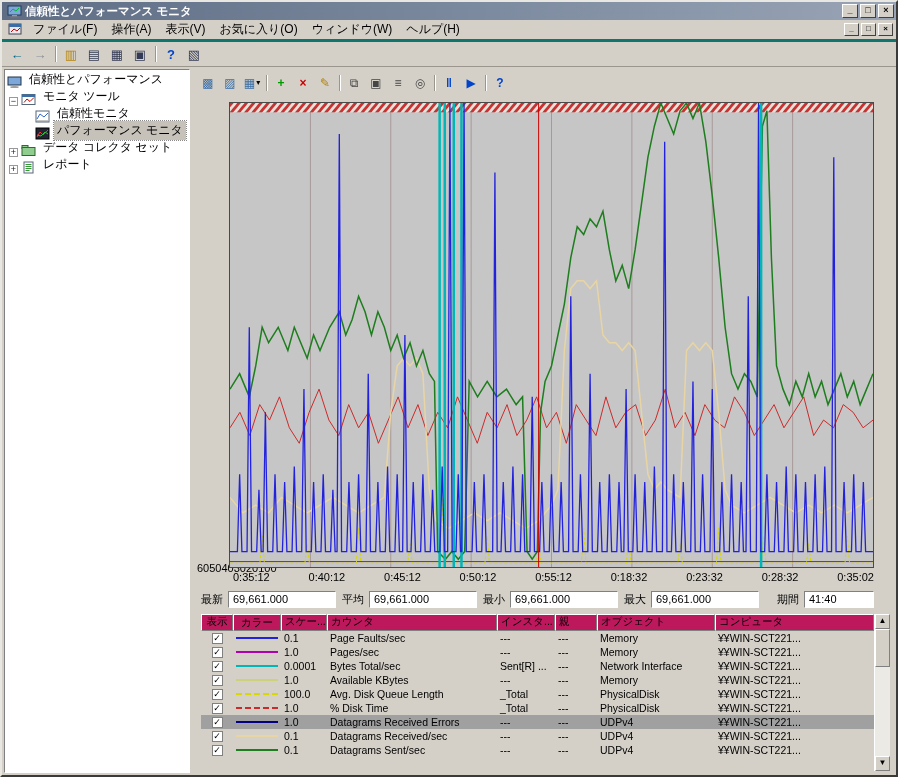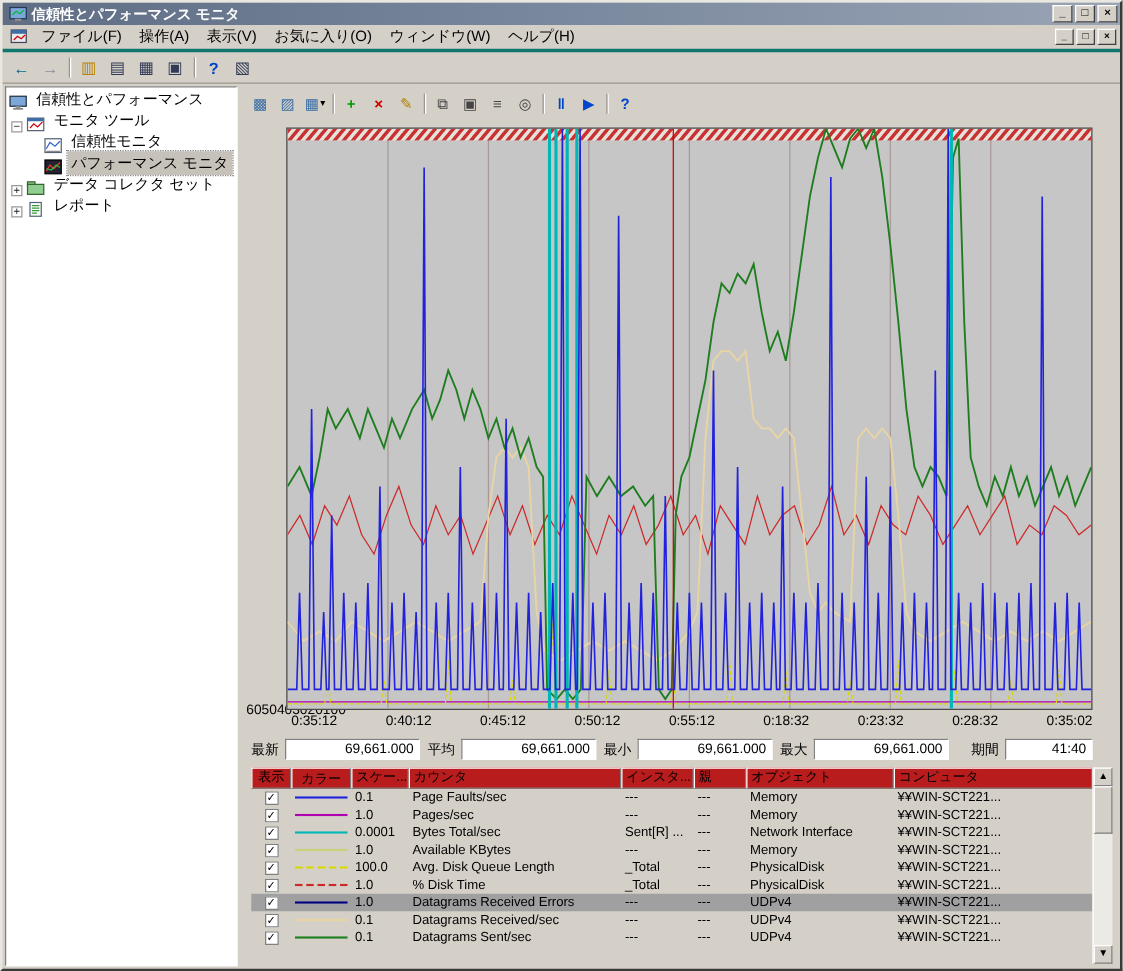--- a/index.html
+++ b/index.html
@@ -46,28 +46,28 @@
   .chartrow{display:flex;align-items:stretch}
   .yaxis{width:32px;flex:0 0 auto;display:flex;flex-direction:row;justify-content:space-between;align-items:flex-end;padding-right:4px;font-size:11px;margin:-6px 0}
   .plotbox{flex:1;height:466px;margin-right:20px;border:1px solid #4a4a4a;background:#c6c6c6;position:relative}
   .plotbox svg{position:absolute;inset:0;width:100%;height:100%}
   .xaxis{display:flex;justify-content:space-between;margin:3px 20px 0 36px;font-size:11px}
 
   
   .valuebar{flex:0 0 auto;display:flex;align-items:center;gap:6px;margin:8px 20px 4px 8px;font-size:11px}
   .vgroup{display:flex;align-items:center;gap:5px}
   .vgroup.last{margin-left:auto}
-  .vbox{width:108px;height:17px;background:#fff;border:1px solid;border-color:#808080 #fff #fff #808080;text-align:right;padding:1px 4px;font-size:11px;white-space:nowrap}
+  .vbox{width:108px;height:17px;background:#fff;border:1px solid;border-color:#808080 #fff #fff #808080;text-align:left;padding:1px 4px;font-size:11px;white-space:nowrap}
   .vbox.small{width:70px}
 
   
   .legend{flex:1;display:flex;margin:2px 4px 2px 8px;min-height:0}
   .ltable{flex:1;display:flex;flex-direction:column;min-width:0}
   .lhead{display:flex;height:17px;flex:0 0 auto}
-  .hcell{background:#b91c1c;border:1px solid;border-color:#fff #808080 #808080 #fff;font-size:10.5px;padding:1px 3px;white-space:nowrap;overflow:hidden}
+  .hcell{background:#be185d;border:1px solid;border-color:#fff #808080 #808080 #fff;font-size:10.5px;padding:1px 3px;white-space:nowrap;overflow:hidden}
   .lrow{display:flex;height:14px;align-items:center;font-size:10.5px}
   .lrow.sel{background:#a0a0a0}
   .lc{padding:0 3px;white-space:nowrap;overflow:hidden;flex:0 0 auto}
   .c-chk{width:32px;display:flex;justify-content:center}
   .c-col{width:48px;display:flex;align-items:center;justify-content:center}
   .c-scale{width:46px}
   .c-counter{width:170px}
   .c-inst{width:58px}
   .c-par{width:42px}
   .c-obj{width:118px}

